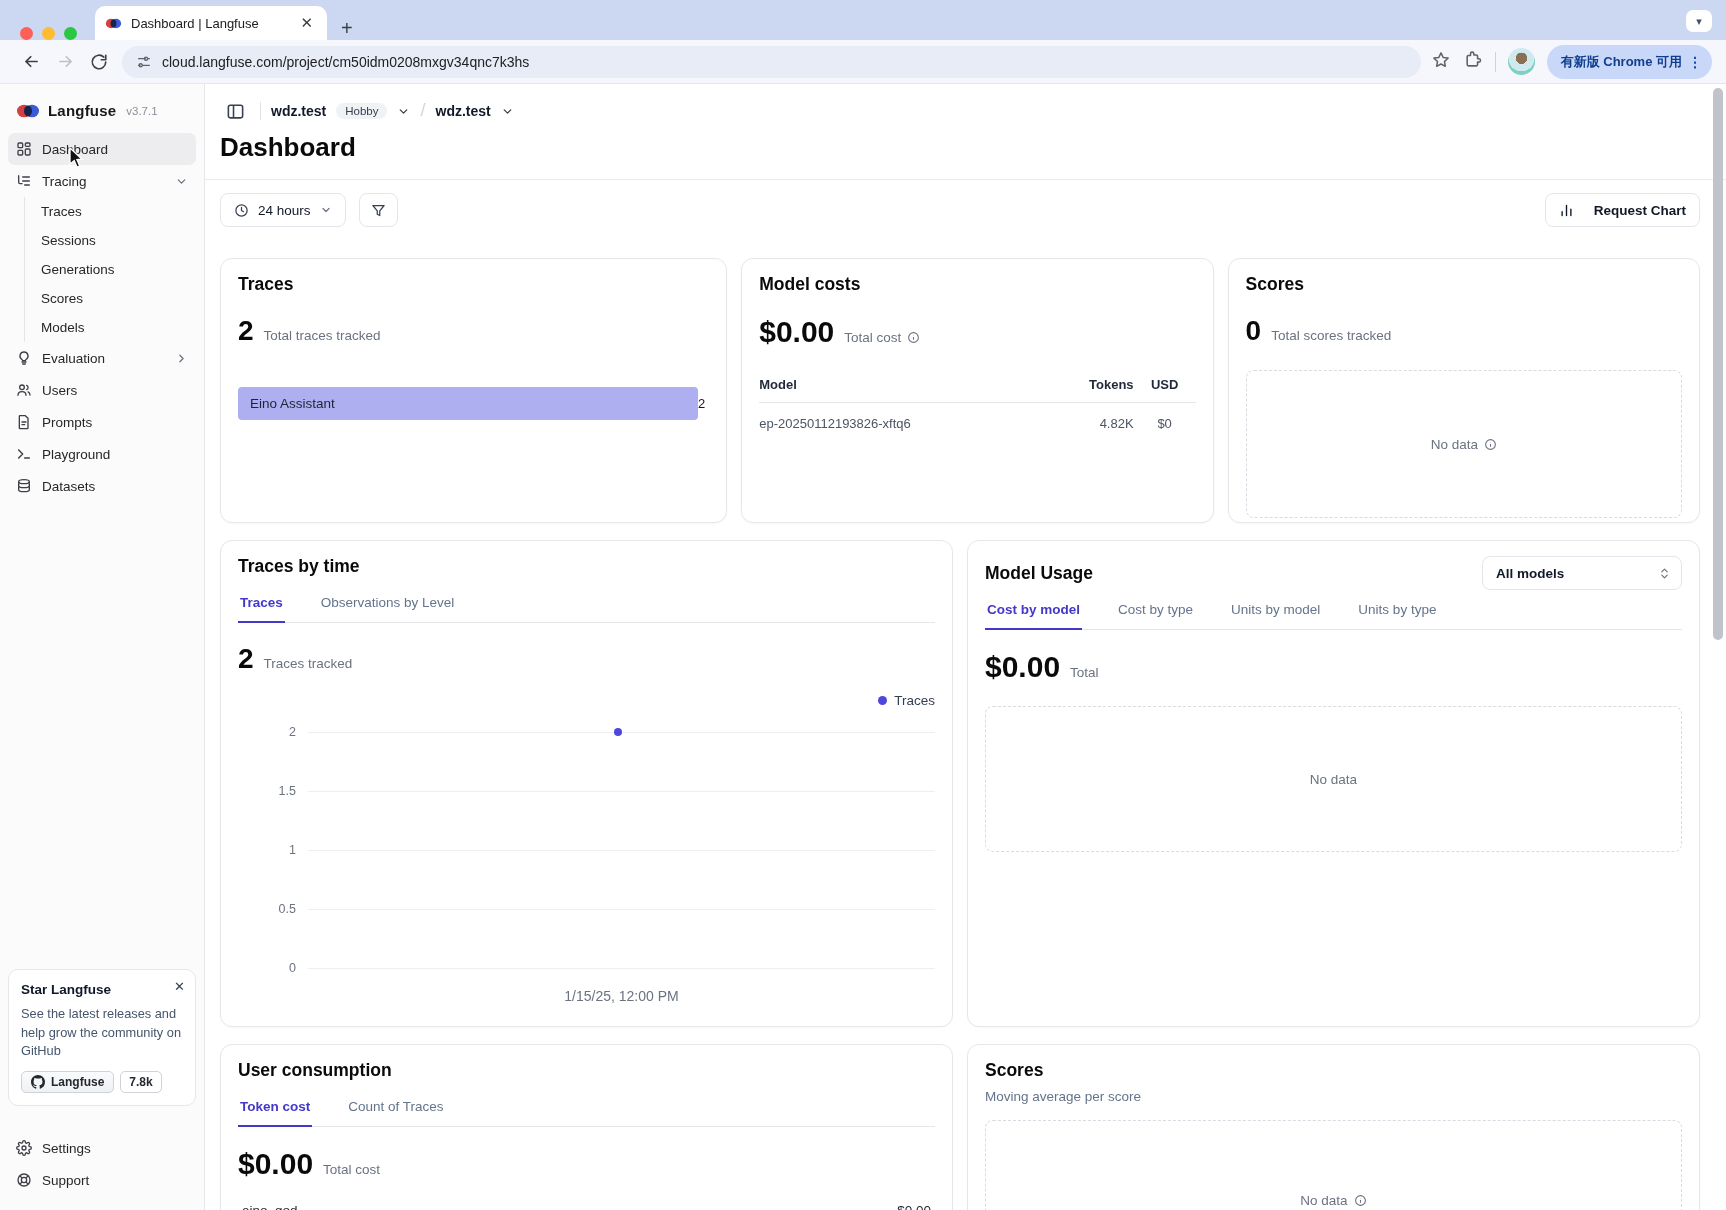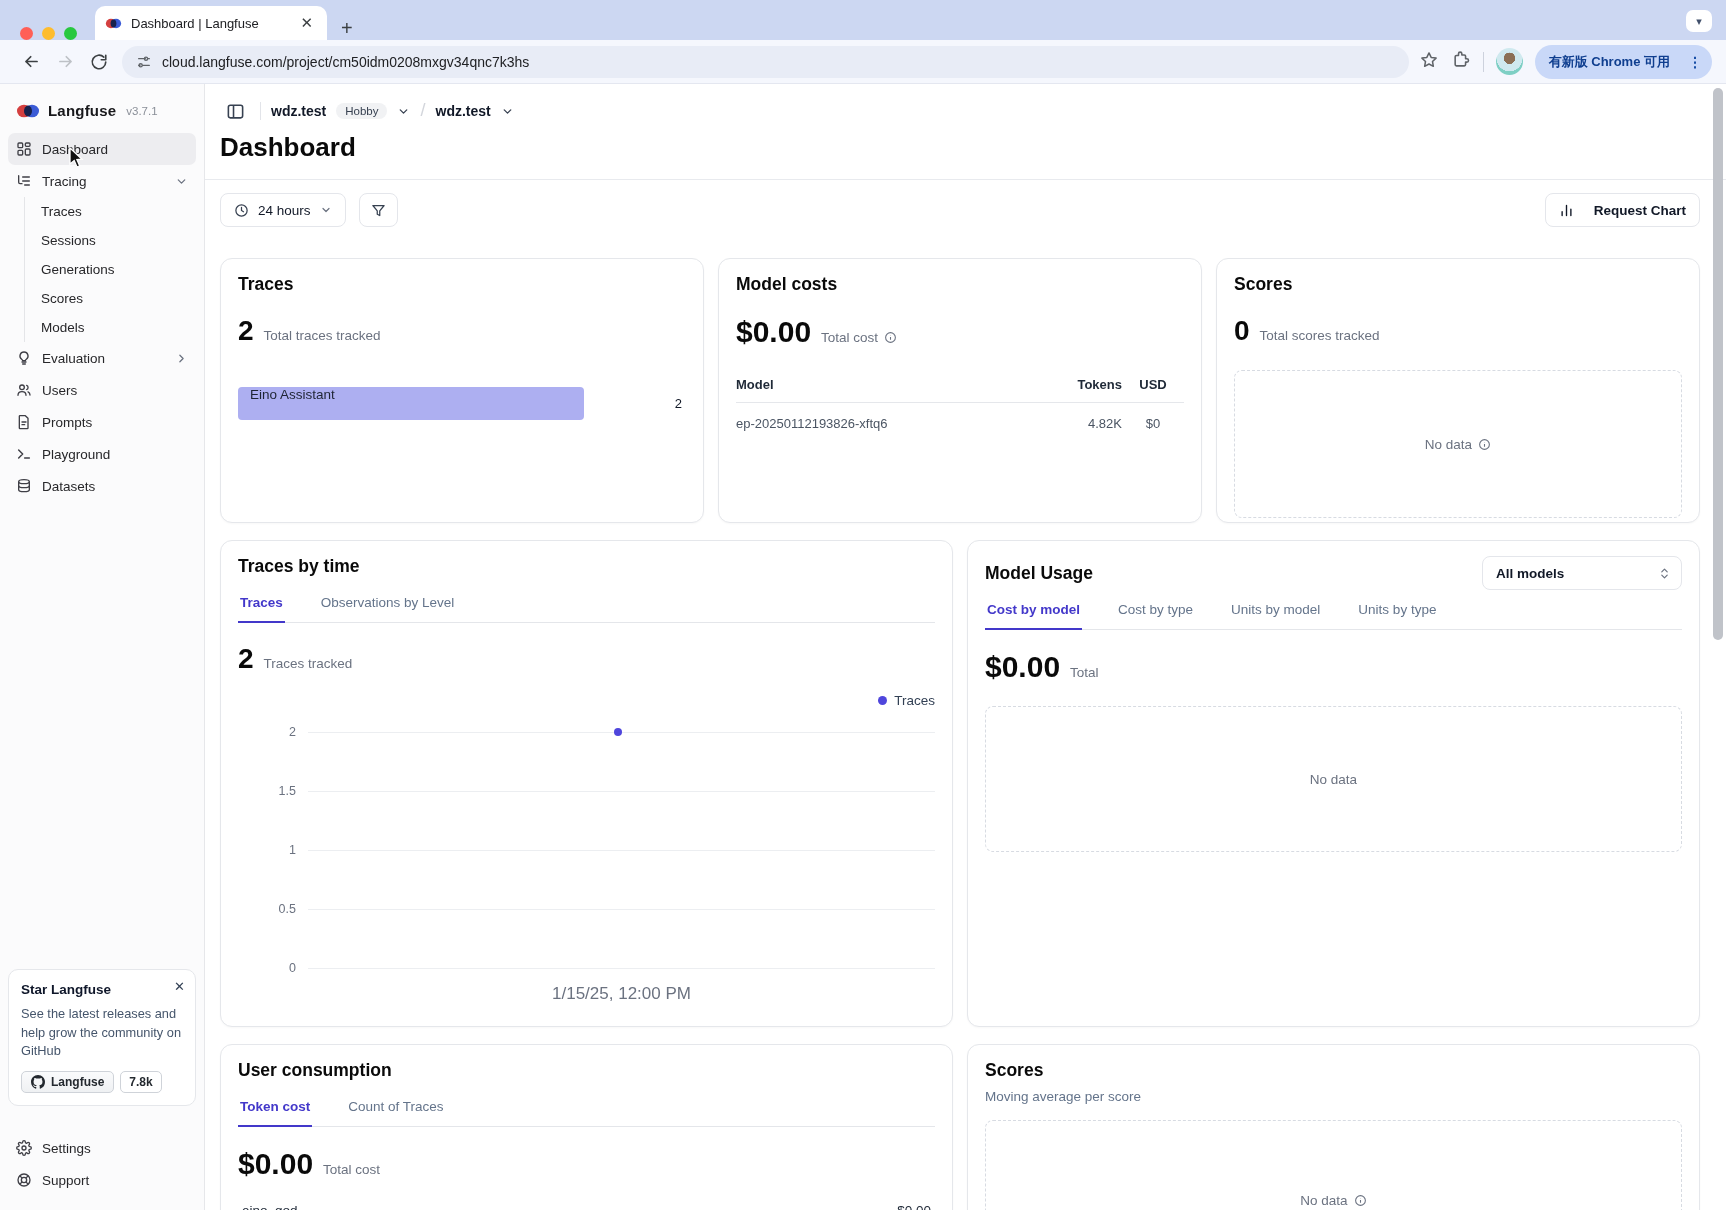--- a/index.html
+++ b/index.html
@@ -26,21 +26,21 @@
   .nav-ic { width:34px; height:34px; display:flex; align-items:center; justify-content:center; }
   .urlbar { flex:1; height:32px; background:#e8ecf6; border-radius:16px; margin:0 10px 0 6px;
     display:flex; align-items:center; padding:0 14px; }
   .urlbar .site-ic { margin-right:10px; display:flex; }
   .url-text { font-size:14px; color:#202124; }
   .tb-right { display:flex; align-items:center; gap:12px; }
   .tb-sep { width:1px; height:20px; background:#cdd2dd; }
   .avatar { width:27px; height:27px; border-radius:50%;
     background:radial-gradient(circle at 50% 38%, #8a6f55 0 26%, #cfe9ef 27% 60%, #7ecfc4 61%); }
   .update-pill { height:34px; background:#c9d8f8; border-radius:17px; display:flex; align-items:center;
-    padding:0 8px 0 14px; color:#0f3e8f; font-size:13px; font-weight:600; gap:16px; }
+    padding:0 8px 0 14px; color:#0f3e8f; font-size:13px; font-weight:600; gap:4px; }
   .kebab { color:#174ea6; font-size:14px; letter-spacing:0; line-height:1; padding:0 2px; }
 
   
   .app { display:flex; height:1126px; background:#fff; position:relative; }
   .sidebar { width:205px; flex:0 0 205px; border-right:1px solid #e6e7ea; background:#fbfbfc;
     display:flex; flex-direction:column; padding:8px 8px 14px 8px; }
   .brand { display:flex; align-items:center; gap:8px; padding:10px 6px 14px 8px; }
   .brand-name { font-weight:bold; font-size:15px; letter-spacing:.2px; }
   .brand-ver { font-size:11.5px; color:#8a8f98; margin-left:2px; }
   .nav-item { height:32px; display:flex; align-items:center; gap:10px; padding:0 8px; border-radius:7px;
@@ -82,21 +82,21 @@
   .grid2 { display:grid; grid-template-columns:1fr 1fr; gap:14px; margin-top:17px; }
   .card { border:1px solid #e5e7eb; border-radius:12px; background:#fff; padding:15px 17px; box-shadow:0 1px 2px rgba(16,24,40,.03); }
   .h265 { height:265px; } .h487 { height:487px; } .h280 { height:280px; }
   .card-title { font-size:17.5px; font-weight:bold; color:#0a0a0a; }
   .card-sub { font-size:13.5px; color:#64748b; margin-top:8px; }
   .stat { display:flex; align-items:baseline; gap:10px; margin-top:20px; }
   .stat-num { font-size:28px; font-weight:bold; color:#0a0a0a; }
   .stat-cap { font-size:13.5px; color:#6b7280; display:flex; align-items:center; gap:6px; }
 
   .hbar-row { display:flex; align-items:center; margin-top:40px; }
-  .hbar { height:33px; background:#adaff1; border-radius:4px; width:346px; display:flex; align-items:flex-start;
+  .hbar { height:33px; background:#adaff1; border-radius:4px; width:460px; display:flex; align-items:center;
     padding-left:12px; font-size:13.5px; color:#1e2433; }
   .hbar-val { margin-left:auto; margin-right:4px; font-size:13px; color:#111827; }
 
   .mc-table { margin-top:28px; font-size:13px; }
   .mc-head, .mc-row { display:flex; align-items:center; }
   .mc-head { font-weight:bold; color:#1f2937; padding-bottom:10px; border-bottom:1px solid #e5e7eb; }
   .mc-row { color:#4b5563; padding-top:13px; }
   .col-model { flex:1; } .col-tokens { width:95px; text-align:right; } .col-usd { width:62px; text-align:center; }
 
   .dashed-box { border:1px dashed #d7dbe2; border-radius:8px; display:flex; align-items:center; justify-content:center;
@@ -108,21 +108,21 @@
   .tabx.active { color:#4338ca; font-weight:600; border-bottom:2px solid #4338ca; margin-bottom:-1px; }
 
   .legend-row { display:flex; justify-content:flex-end; align-items:center; gap:7px; margin-top:18px;
     font-size:13.5px; color:#334155; }
   .legend-dot { width:9px; height:9px; border-radius:50%; background:#4f46dc; }
 
   .chart { position:relative; height:290px; margin-top:6px; }
   .gridline { position:absolute; left:70px; right:0; height:1px; background:#eceef1; }
   .ytick { position:absolute; width:58px; text-align:right; font-size:12.5px; color:#6b7280; transform:translateY(-50%); }
   .chart-dot { position:absolute; width:8px; height:8px; border-radius:50%; background:#4f46dc; transform:translate(-50%,-50%); }
-  .xlabel { position:absolute; left:70px; right:0; bottom:0; text-align:center; font-size:17px; color:#6b7280; }
+  .xlabel { position:absolute; left:70px; right:0; bottom:0; text-align:center; font-size:14px; color:#6b7280; }
 
   .mu-header { display:flex; align-items:center; justify-content:space-between; }
   .select-box { width:200px; height:34px; border:1px solid #e4e6eb; border-radius:8px; display:flex; align-items:center;
     padding:0 10px 0 13px; font-size:13.5px; font-weight:600; color:#111827; }
   .select-box .grow { flex:1; }
   .mu-nodata { margin-top:22px; height:146px; }
   .sc-nodata { margin-top:16px; height:160px; }
 
   .uc-row { display:flex; align-items:center; justify-content:space-between; margin-top:22px;
     font-size:13.5px; color:#1f2937; padding:0 4px; }

